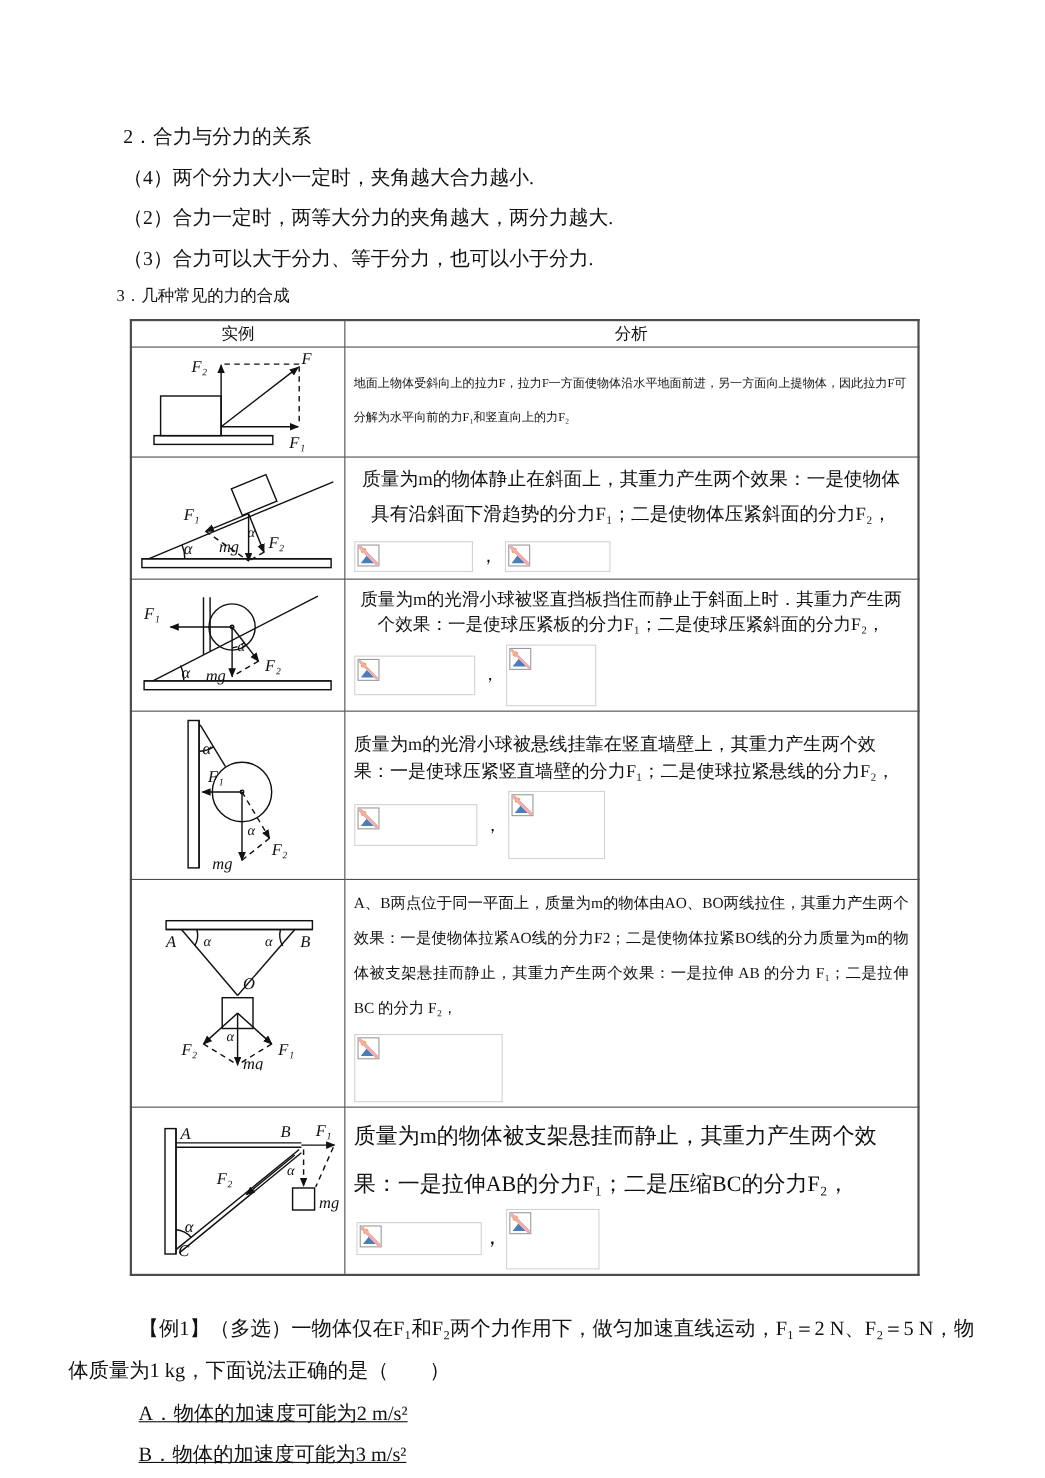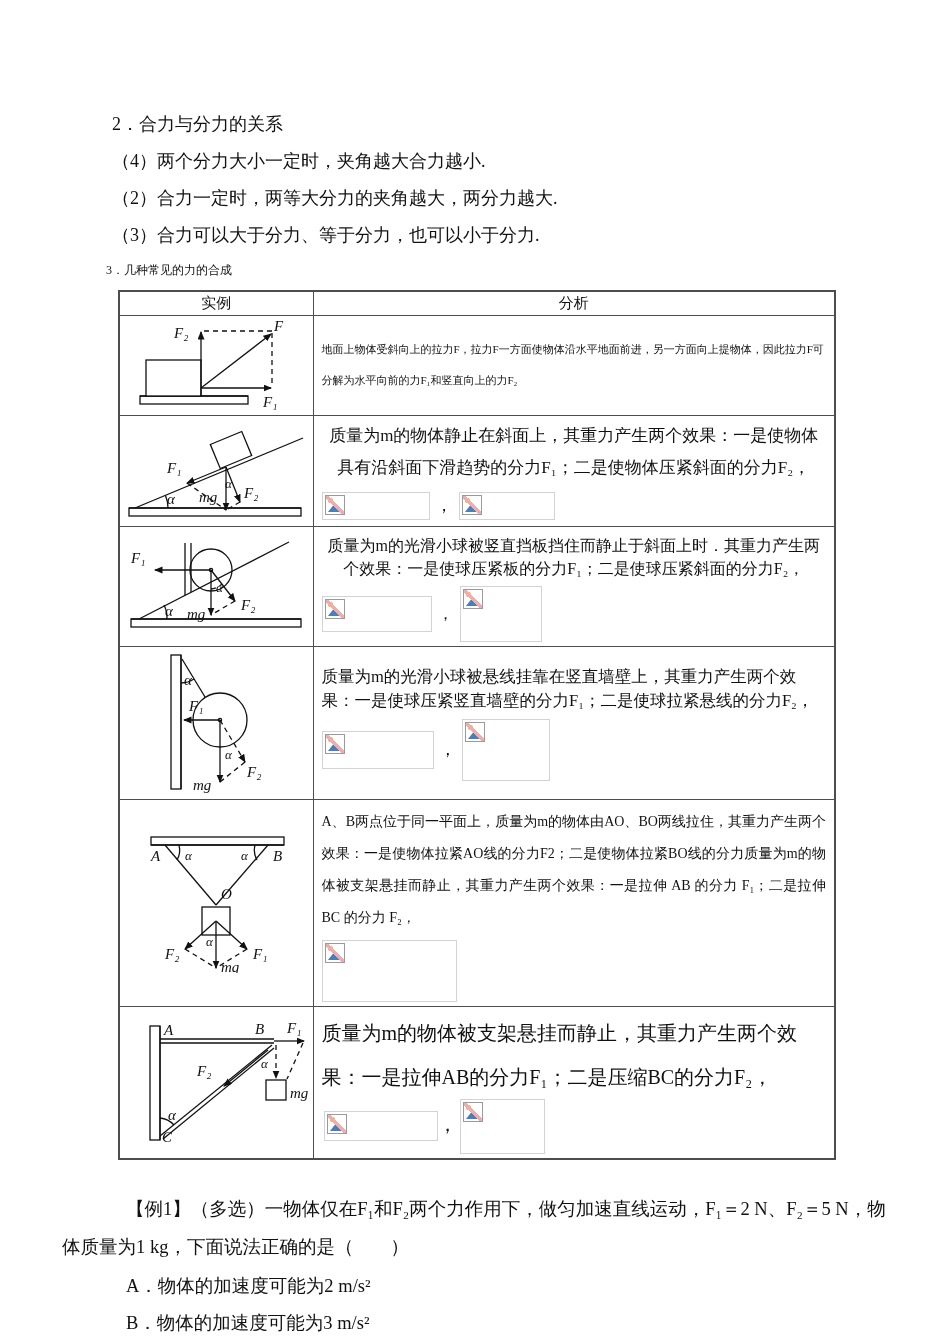--- a/index.html
+++ b/index.html
@@ -9,21 +9,21 @@
     font-family: "Liberation Serif", "DejaVu Serif", serif;
     color: #111;
     position: relative;
     overflow: hidden;
   }
   .page { width: 950px; height: 1344px; padding-top: 106px; }
 
   
   .topsec { margin-left: 112px; margin-right: 70px; font-size: 18px; }
   .topsec p { line-height: 37px; }
-  .topsec .h3 { font-size: 12px; line-height: 33px; margin-left: -6px; }
+  .topsec .h3 { font-size: 15px; line-height: 33px; margin-left: -6px; }
 
   
   table.phys {
     margin-left: 118px; margin-top: 3px;
     width: 718px;
     border-collapse: collapse;
     table-layout: fixed;
   }
   table.phys, table.phys th, table.phys td { border: 1px solid #4d4d4d; }
   table.phys { border-width: 2px; }
@@ -67,21 +67,21 @@
   svg.diag line, svg.diag path, svg.diag rect, svg.diag circle { stroke: #111; stroke-width: 1.3; fill: none; }
   svg.diag rect.solid { fill: #fff; }
   svg.diag .dash { stroke-dasharray: 5 4; }
   svg.diag text { stroke: none; fill: #111; font-family: "Liberation Serif","DejaVu Serif",serif; font-style: italic; font-size: 15px; }
   svg.diag text.small { font-size: 13px; }
 
   
   .example { margin: 30px 58px 0 62px; font-size: 18.5px; }
   .example .intro { line-height: 38px; text-indent: 64px; }
   .example .opts { margin-left: 64px; margin-top: 2px; }
-  .example .opts p { line-height: 37.5px; }
+  .example .opts p { line-height: 37.5px; text-decoration: underline; }
 </style>
 </head>
 <body>
 
 <svg width="0" height="0" style="position:absolute" aria-hidden="true">
   <defs>
     <pattern id="hatch" width="7" height="9" patternUnits="userSpaceOnUse">
       <line x1="0" y1="9" x2="7" y2="0" stroke="#222" stroke-width="1.1"></line>
     </pattern>
     <marker id="arr" markerWidth="10" markerHeight="9" refX="7.5" refY="3.5" orient="auto" markerUnits="userSpaceOnUse">

